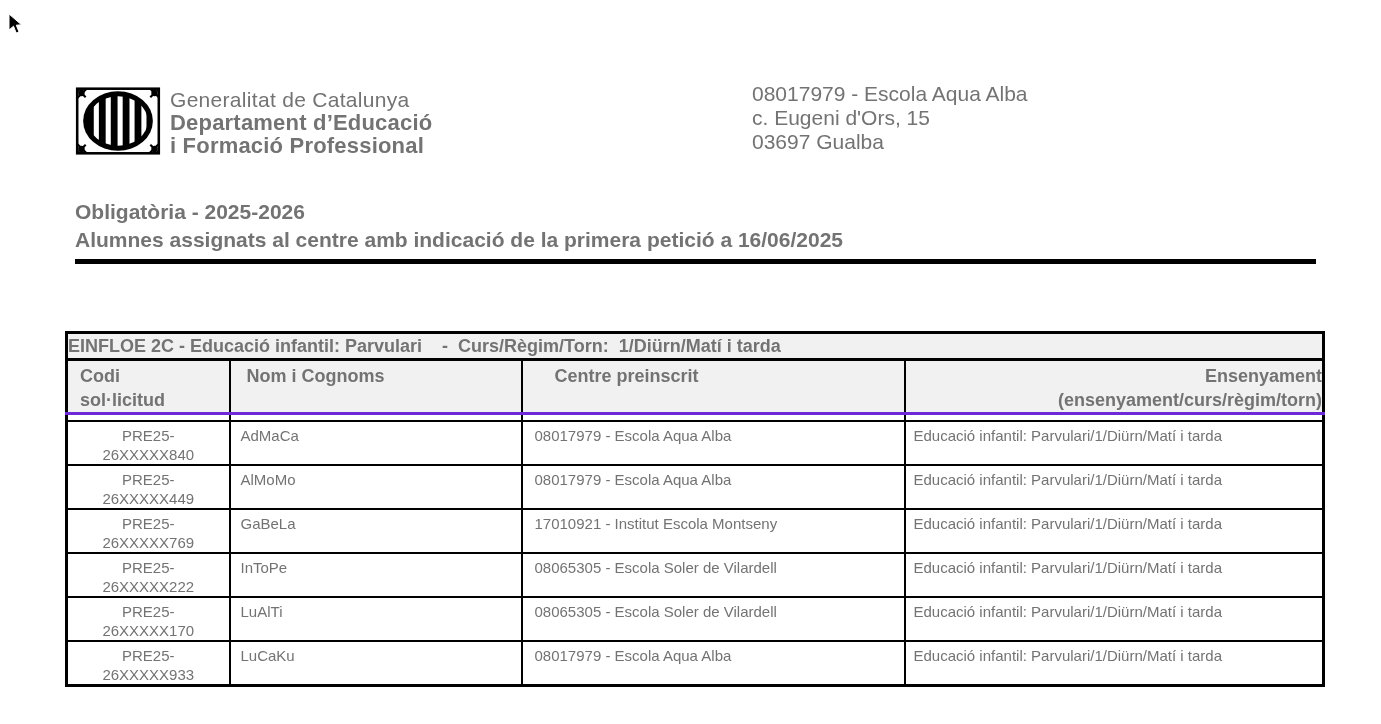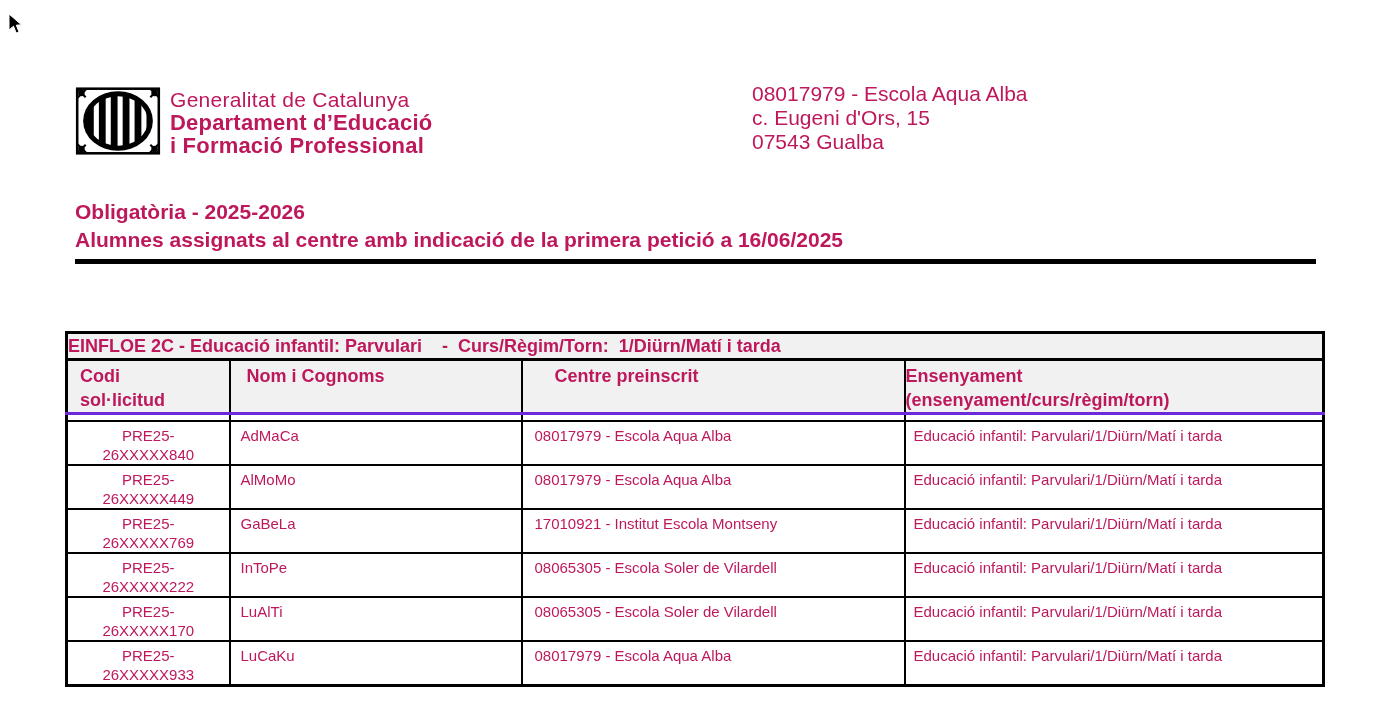--- a/index.html
+++ b/index.html
@@ -1,19 +1,19 @@
 <!DOCTYPE html>
 <html><head>
 <meta charset="utf-8">
 <style>
   * { margin:0; padding:0; box-sizing:border-box; }
   html,body { background:#fff; }
   .page {
     position:relative; width:1381px; height:724px; overflow:hidden;
-    background:#ffffff; color:#be185d;
+    background:#ffffff; color:#737373;
     font-family:"Liberation Sans","DejaVu Sans",sans-serif;
   }
 
   
   .cursor { position:absolute; left:8px; top:13px; }
 
   
   .brand { position:absolute; left:75px; top:87px; display:flex; }
   .emblem { width:86px; height:68px; flex:0 0 auto; }
   .brand-text { margin-left:9px; padding-top:1px; }
@@ -42,21 +42,21 @@
     border-bottom:3px solid #000;
   }
   tr.head-row td {
     height:53px; background:#f1f1f1; vertical-align:top; padding-top:3px;
     font-size:18px; font-weight:bold; line-height:24px; white-space:pre-line;
     border-bottom:3px solid #6d28d9;
   }
   tr.head-row td.c1 { text-align:left; padding-left:12px; }
   tr.head-row td.c2 { text-align:left; padding-left:16px; }
   tr.head-row td.c3 { text-align:left;padding-left:32px; }
-  tr.head-row td.c4 { text-align:left; }
+  tr.head-row td.c4 { text-align:right; }
 
   tr.spacer-row td { height:7px; background:#fff; border-bottom:2px solid #000; }
 
   tr.data-row td {
     height:44px; vertical-align:top; padding-top:4px;
     font-size:15px; line-height:19px; background:#fff;
   }
   tr.data-row td.c1 { text-align:center; }
   tr.data-row td.c2 { padding-left:10px; }
   tr.data-row td.c3 { padding-left:12px; }
@@ -99,21 +99,21 @@
     <div class="brand-text">
       <div class="brand-l1">Generalitat de Catalunya</div>
       <div class="brand-l2">Departament d’Educació</div>
       <div class="brand-l3">i Formació Professional</div>
     </div>
   </div>
 
   <div class="school">
     <div>08017979 - Escola Aqua Alba</div>
     <div>c. Eugeni d'Ors, 15</div>
-    <div>07543 Gualba</div>
+    <div>03697 Gualba</div>
   </div>
 
   <div class="title-block">
     <div class="title-line">Obligatòria - 2025-2026</div>
     <div class="title-line">Alumnes assignats al centre amb indicació de la primera petició a 16/06/2025</div>
     <div class="title-rule"></div>
   </div>
 
   <table class="report">
     <colgroup>

